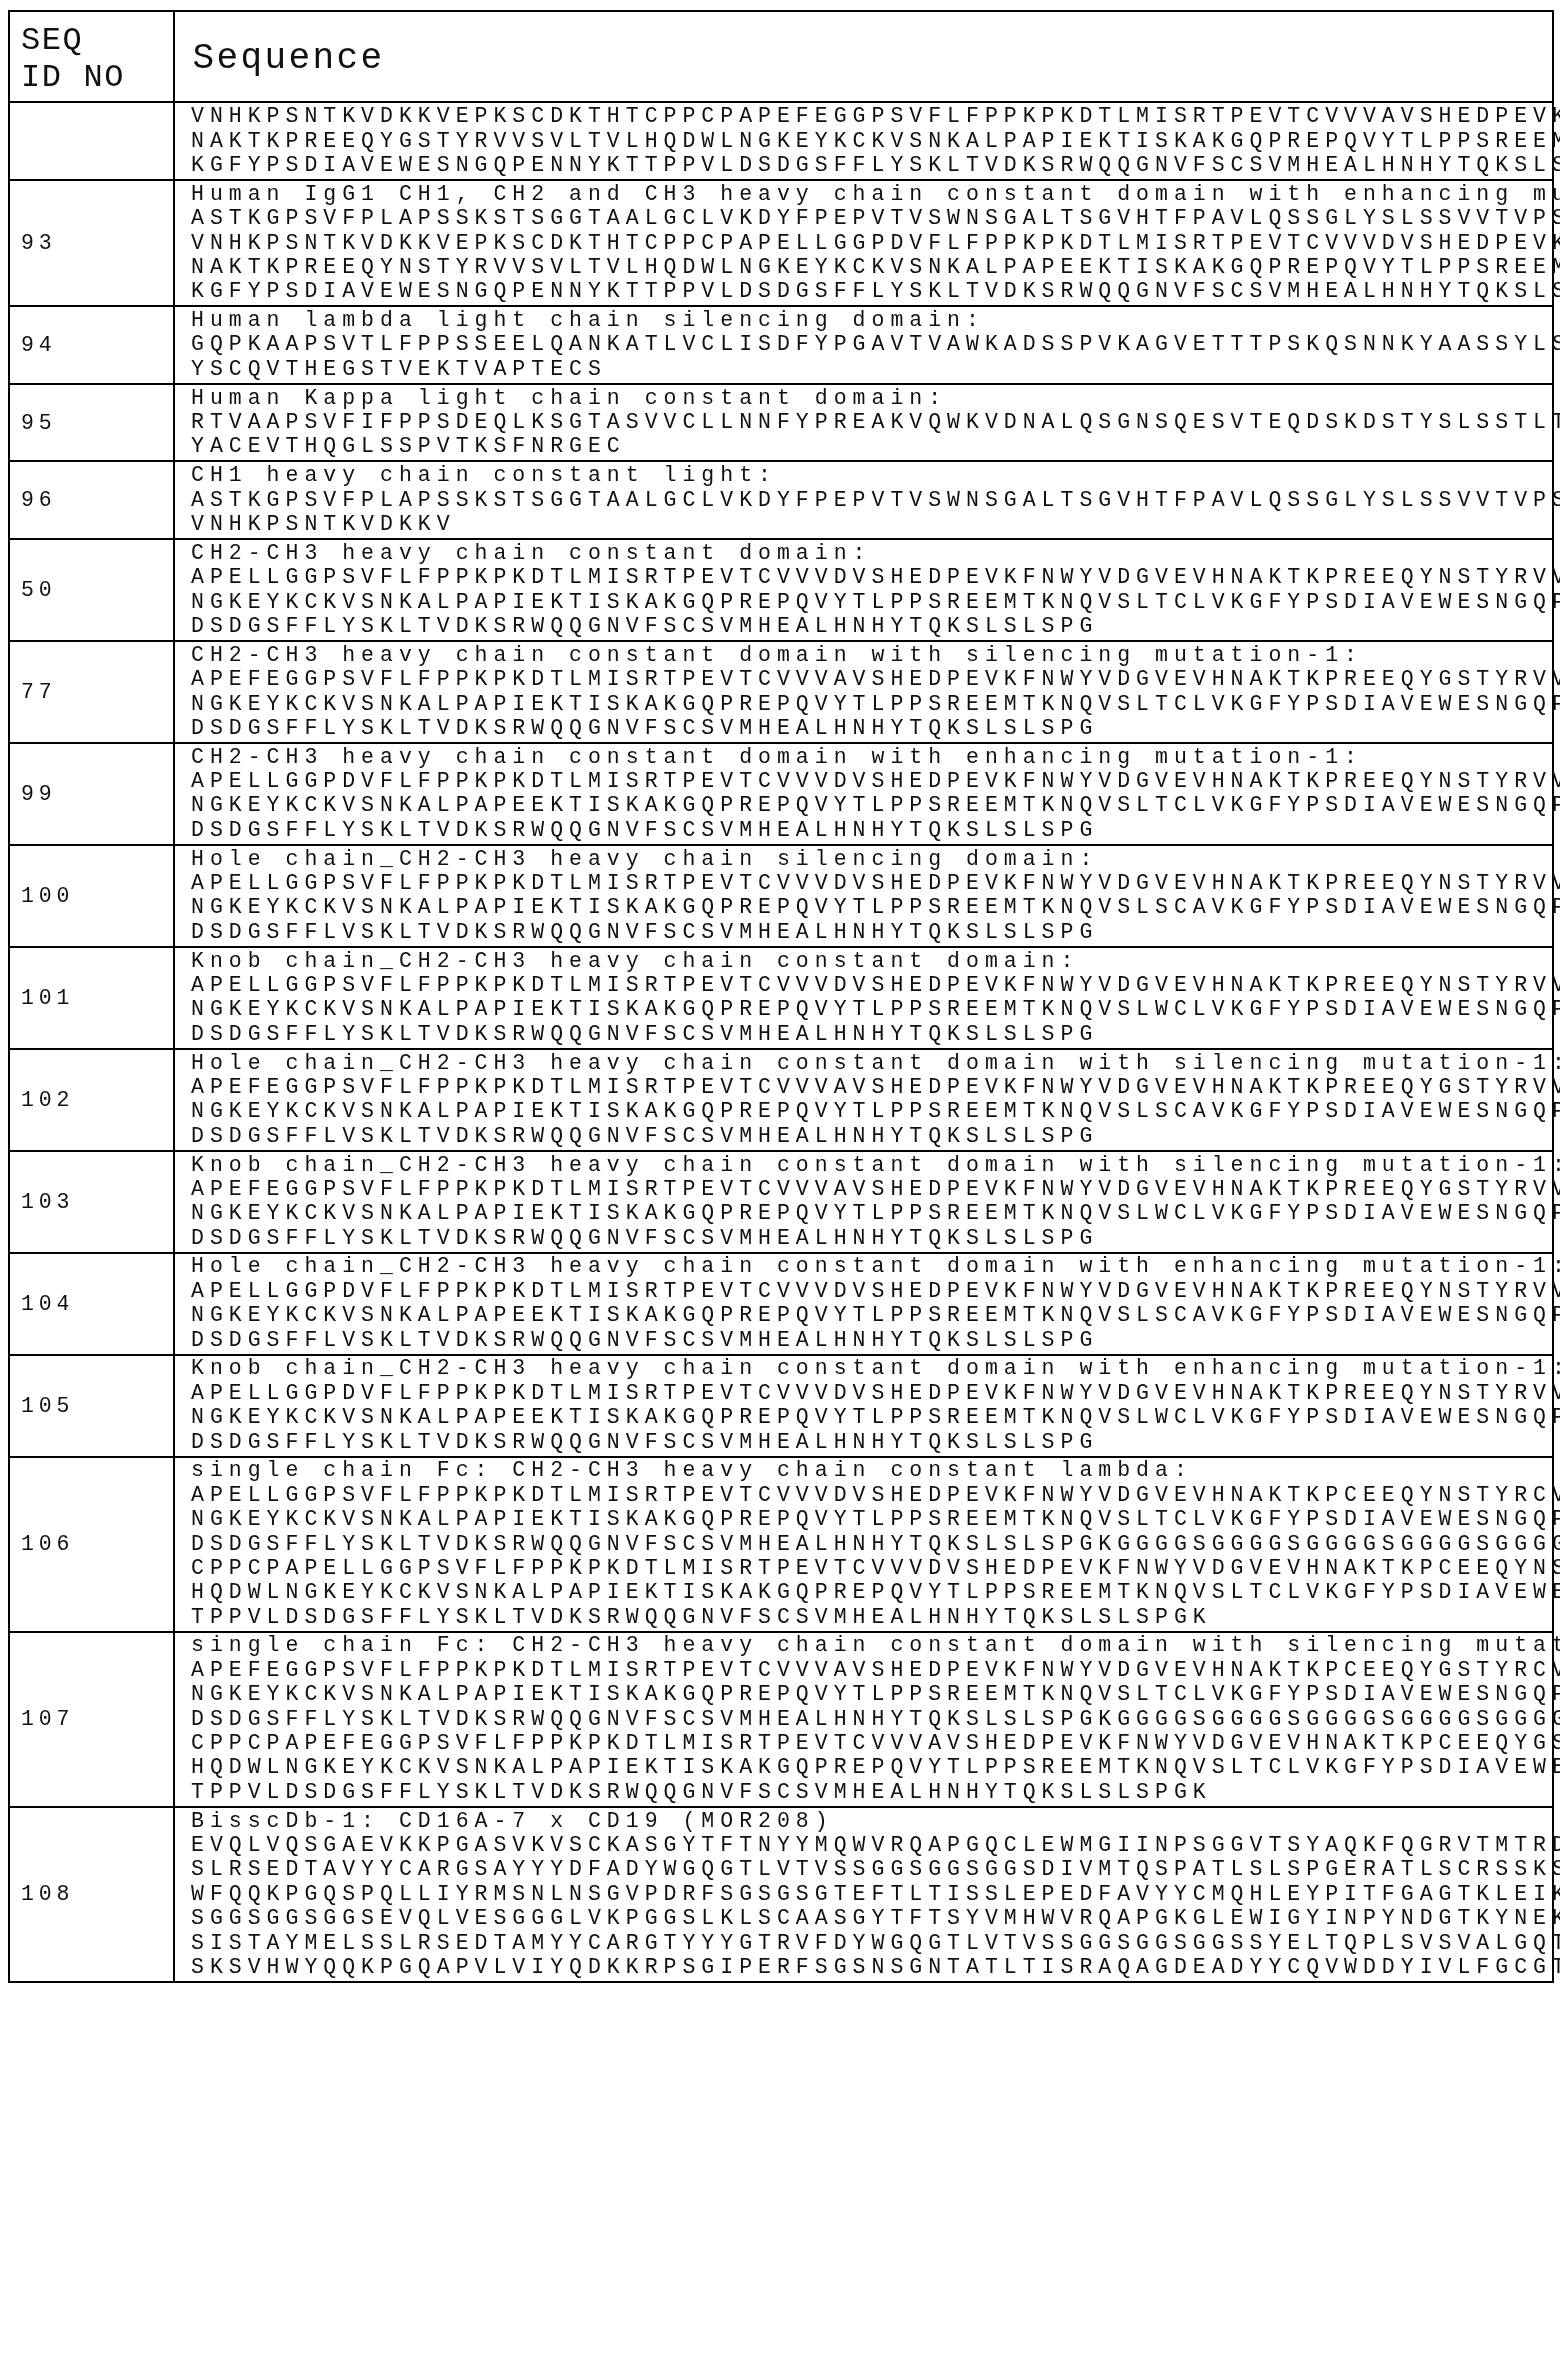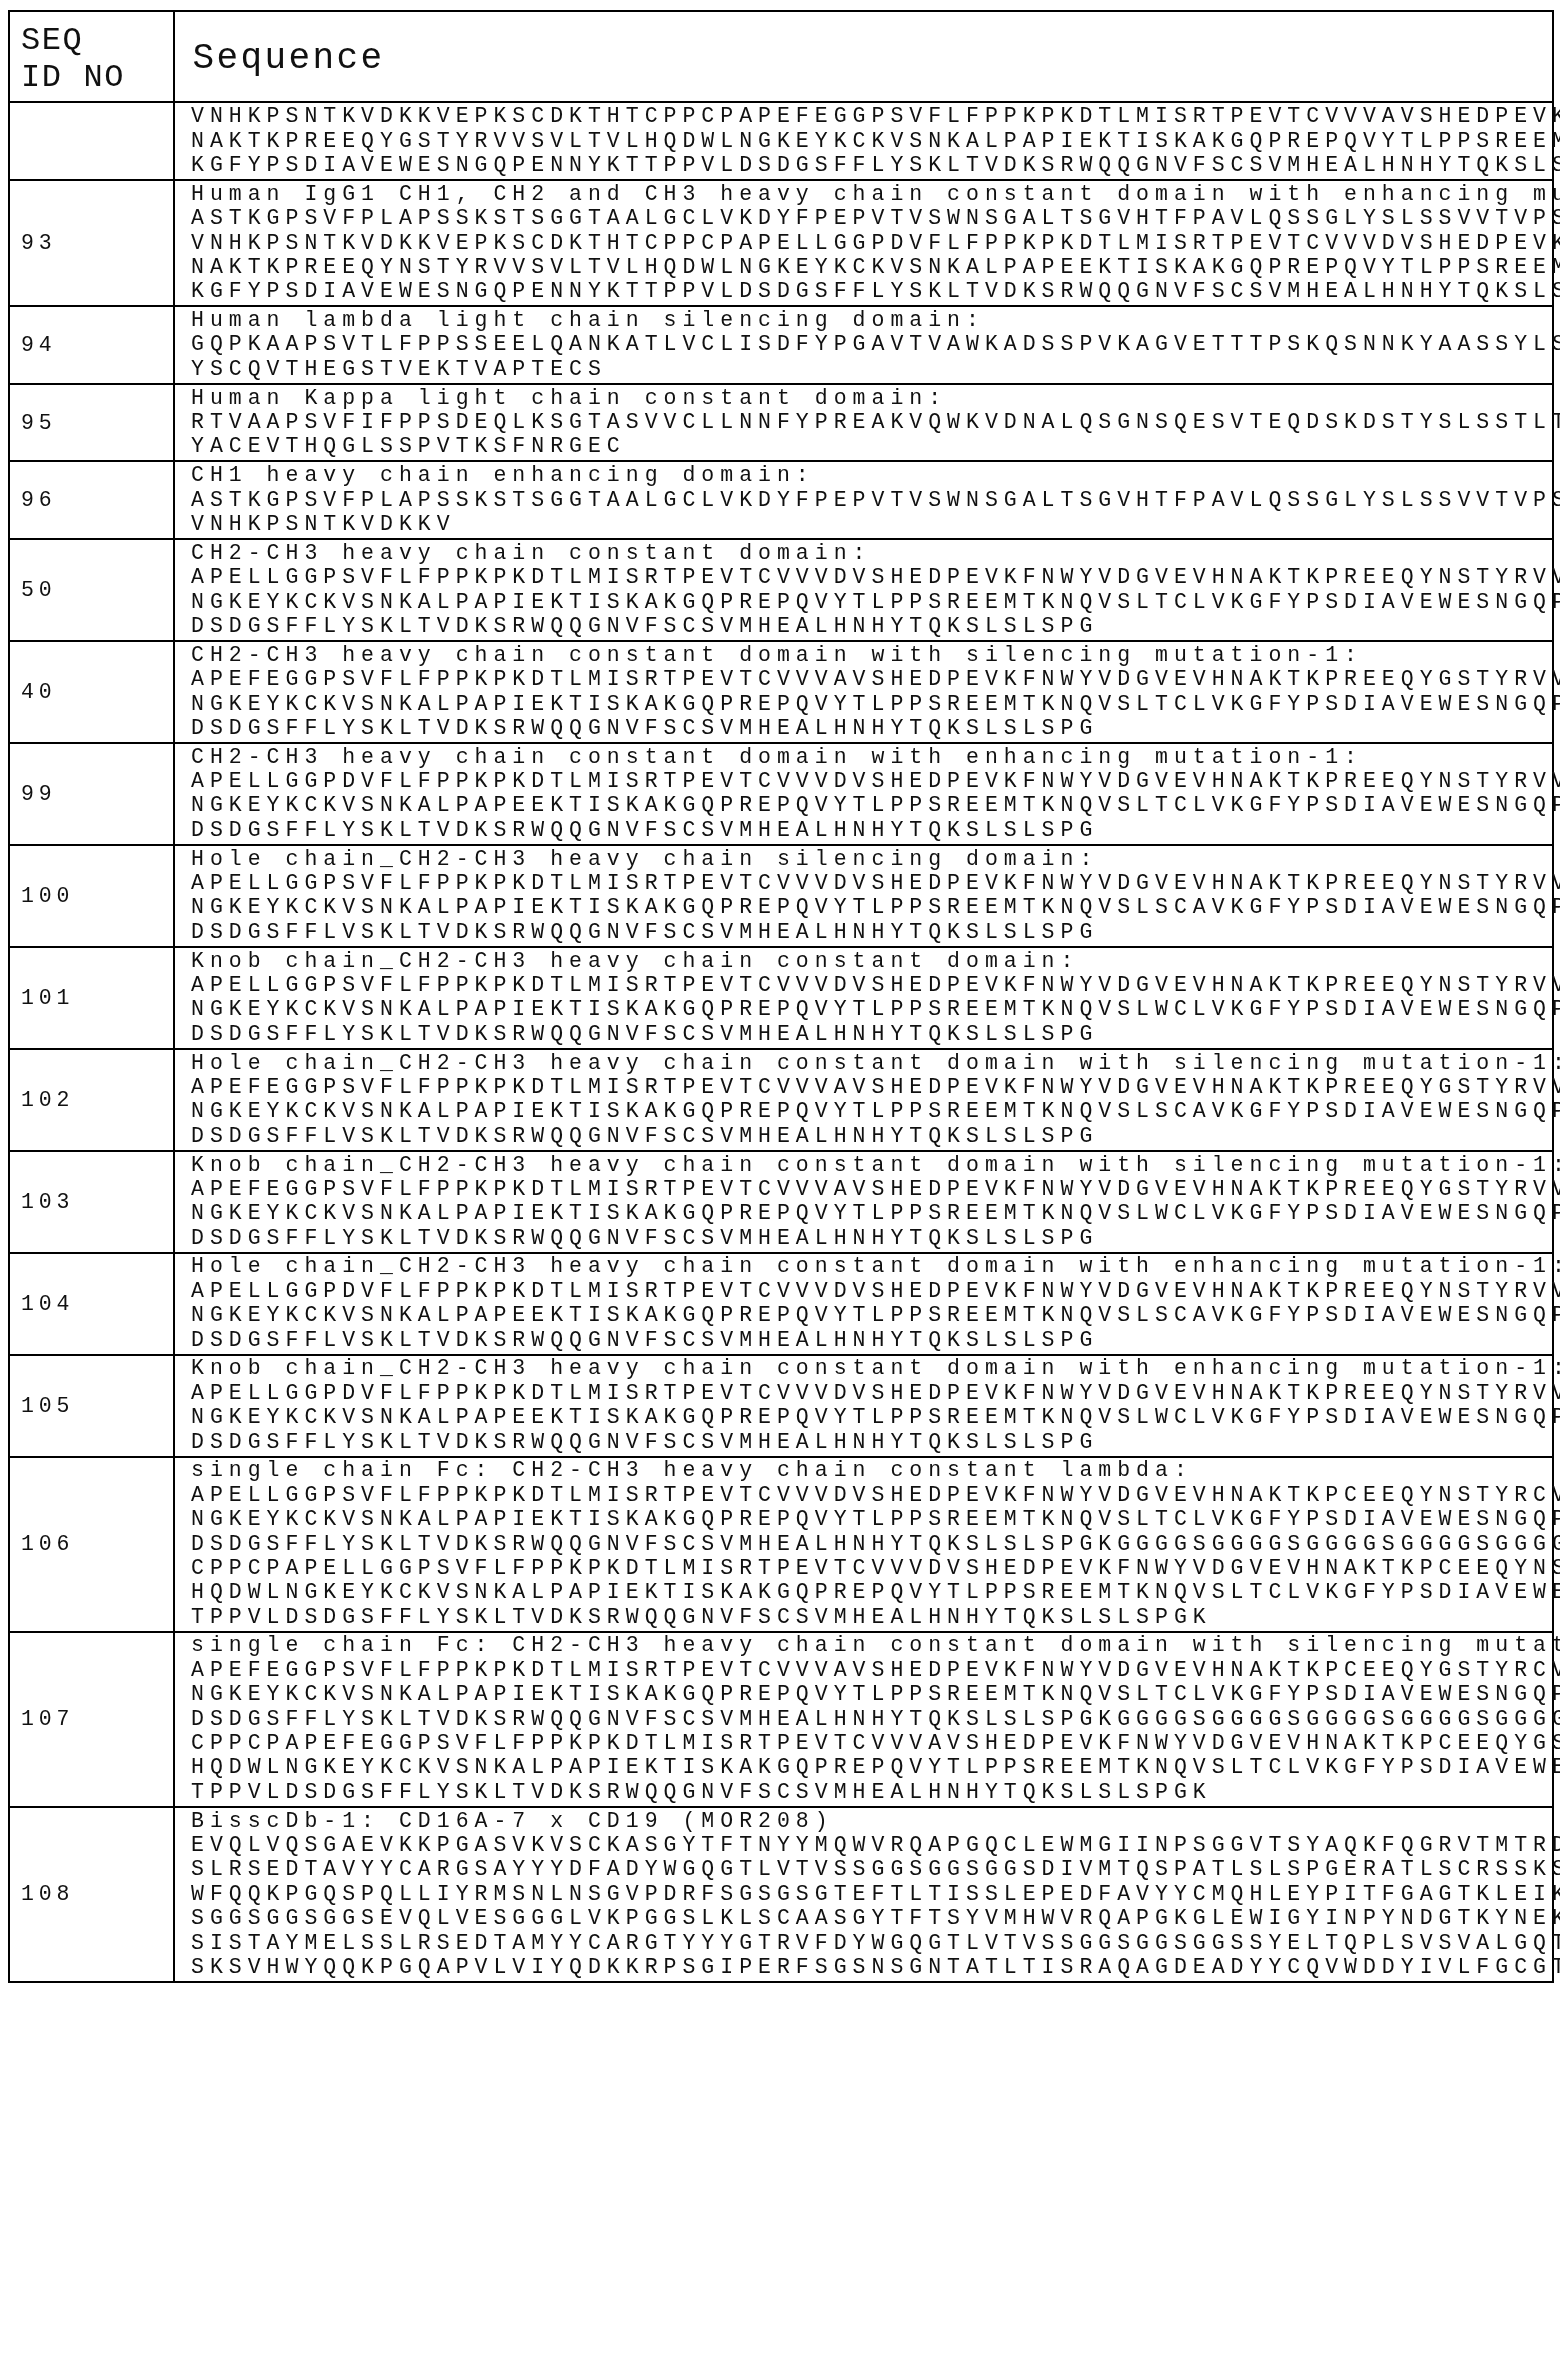--- a/index.html
+++ b/index.html
@@ -93,36 +93,36 @@
           <td class="id-cell">95</td>
           <td class="seq-cell">
             <span class="line">Human Kappa light chain constant domain:</span>
             <span class="line">RTVAAPSVFIFPPSDEQLKSGTASVVCLLNNFYPREAKVQWKVDNALQSGNSQESVTEQDSKDSTYSLSSTLTLSKADYEKHKV</span>
             <span class="line">YACEVTHQGLSSPVTKSFNRGEC</span>
           </td>
         </tr>
         <tr>
           <td class="id-cell">96</td>
           <td class="seq-cell">
-            <span class="line">CH1 heavy chain enhancing domain:</span>
+            <span class="line">CH1 heavy chain constant light:</span>
             <span class="line">ASTKGPSVFPLAPSSKSTSGGTAALGCLVKDYFPEPVTVSWNSGALTSGVHTFPAVLQSSGLYSLSSVVTVPSSSLGTQTYICN</span>
             <span class="line">VNHKPSNTKVDKKV</span>
           </td>
         </tr>
         <tr>
           <td class="id-cell">50</td>
           <td class="seq-cell">
             <span class="line">CH2-CH3 heavy chain constant domain:</span>
             <span class="line">APELLGGPSVFLFPPKPKDTLMISRTPEVTCVVVDVSHEDPEVKFNWYVDGVEVHNAKTKPREEQYNSTYRVVSVLTVLHQDWL</span>
             <span class="line">NGKEYKCKVSNKALPAPIEKTISKAKGQPREPQVYTLPPSREEMTKNQVSLTCLVKGFYPSDIAVEWESNGQPENNYKTTPPVL</span>
             <span class="line">DSDGSFFLYSKLTVDKSRWQQGNVFSCSVMHEALHNHYTQKSLSLSPG</span>
           </td>
         </tr>
         <tr>
-          <td class="id-cell">40</td>
+          <td class="id-cell">77</td>
           <td class="seq-cell">
             <span class="line">CH2-CH3 heavy chain constant domain with silencing mutation-1:</span>
             <span class="line">APEFEGGPSVFLFPPKPKDTLMISRTPEVTCVVVAVSHEDPEVKFNWYVDGVEVHNAKTKPREEQYGSTYRVVSVLTVLHQDWL</span>
             <span class="line">NGKEYKCKVSNKALPAPIEKTISKAKGQPREPQVYTLPPSREEMTKNQVSLTCLVKGFYPSDIAVEWESNGQPENNYKTTPPVL</span>
             <span class="line">DSDGSFFLYSKLTVDKSRWQQGNVFSCSVMHEALHNHYTQKSLSLSPG</span>
           </td>
         </tr>
         <tr>
           <td class="id-cell">99</td>
           <td class="seq-cell">

